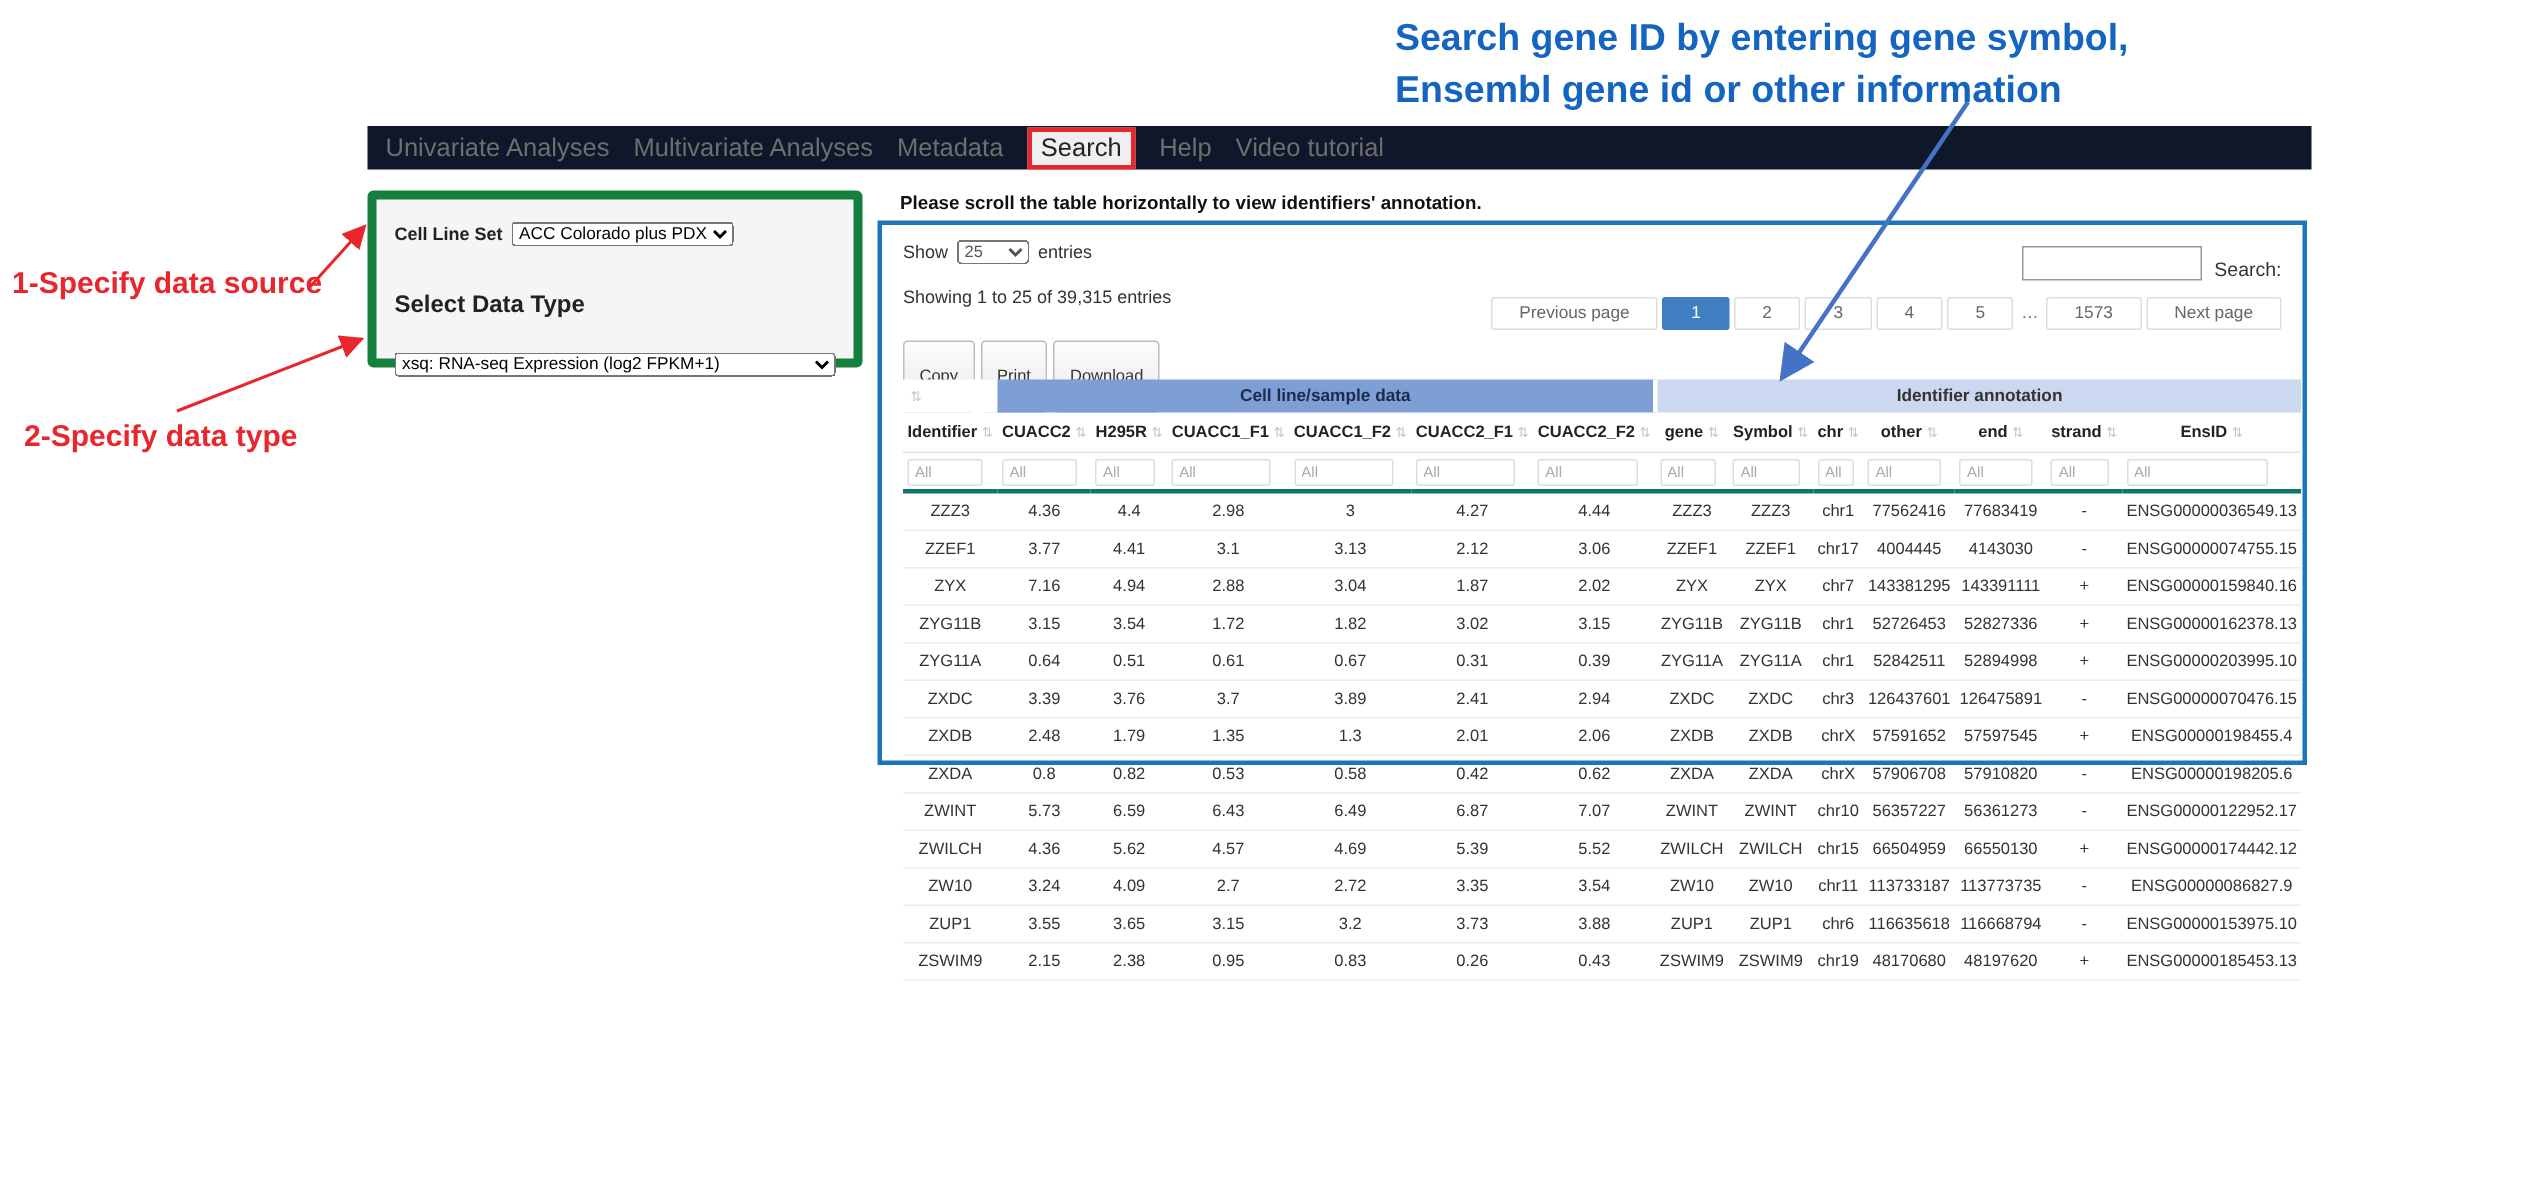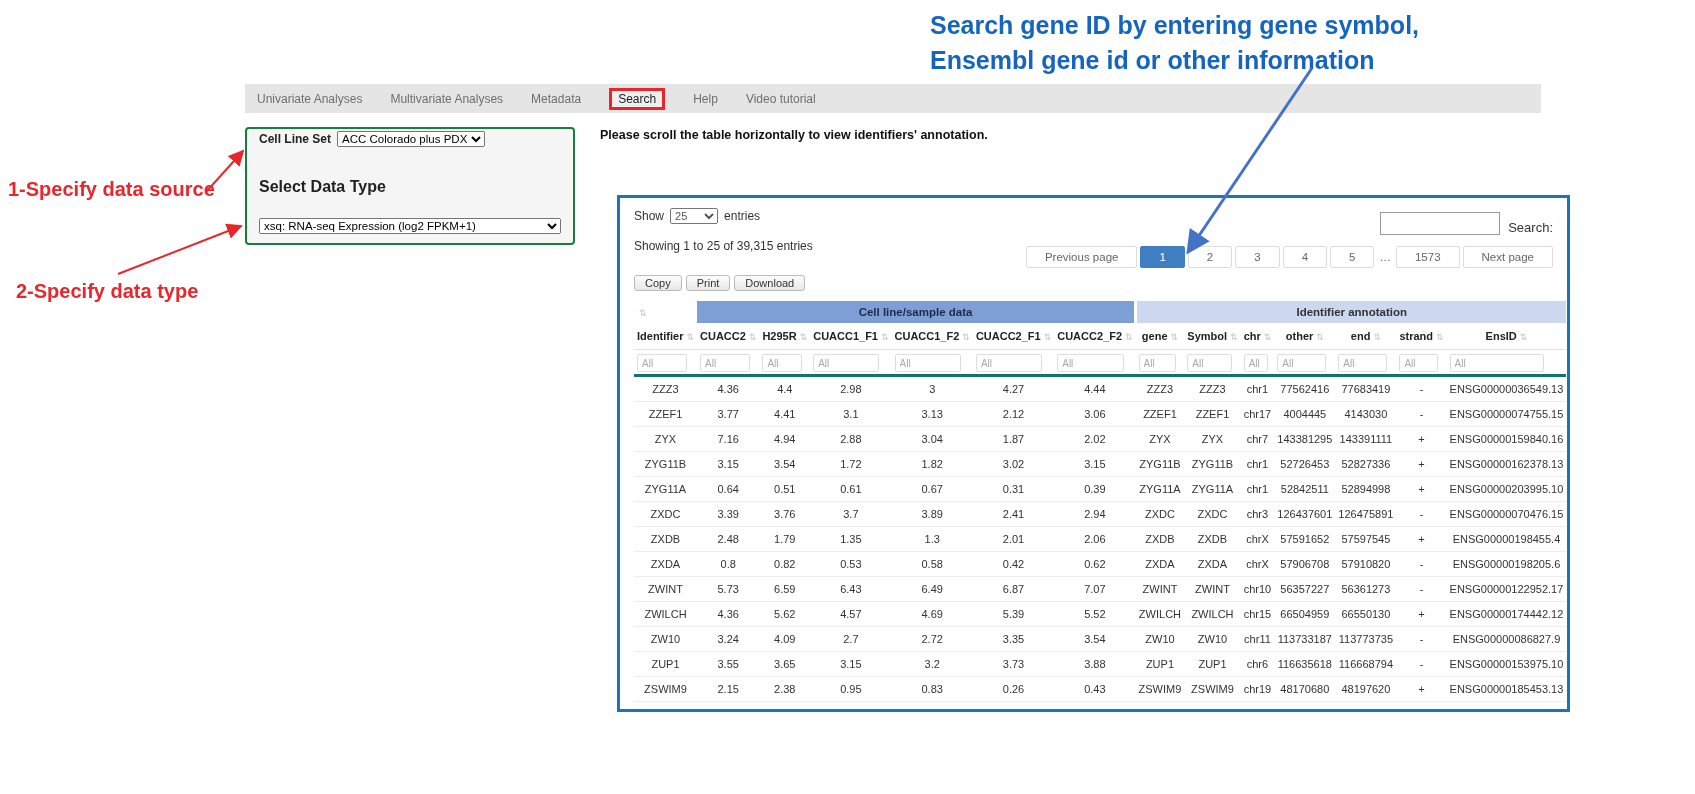--- a/index.html
+++ b/index.html
@@ -23,57 +23,57 @@
   .note2{left:16px;top:280px}
   .arrows{position:absolute;left:0;top:0;width:1695px;height:794px;pointer-events:none;z-index:9}
   .arrow-red-line{stroke:var(--annotation-red,#e8262c);stroke-width:2;fill:none}
   .arrow-blue-line{stroke:var(--arrow-blue,#4472c4);stroke-width:3;fill:none}
   #m-red path{fill:var(--annotation-red,#e8262c)}
   #m-blue path{fill:var(--arrow-blue,#4472c4)}
 
   
   .topnav{
     position:absolute;left:245px;top:84px;width:1296px;height:29px;
-    background:#e5e5e5;display:flex;align-items:center;gap:28px;
-    padding:0 12px;font-size:12px;color:#6e6e6e;
+    background:#0f172a;display:flex;align-items:center;gap:16px;
+    padding:0 12px;font-size:17px;color:#6e6e6e;
   }
   .nav-item{cursor:pointer;white-space:nowrap}
   .nav-highlight{
     color:#222;border:3px solid var(--annotation-red,#e8262c);
     padding:1px 6px;background:#efefef;
   }
 
   
   .side-panel{
     position:absolute;left:245px;top:127px;width:330px;height:118px;
-    background:#f5f5f5;border:2px solid #15803d;border-radius:4px;padding:2px 12px;
+    background:#f5f5f5;border:6px solid #15803d;border-radius:4px;padding:15px 12px;
   }
   .cls-row{display:flex;align-items:center;gap:6px;font-size:12px;font-weight:700}
   .cls-row select{font-size:11.5px;max-width:190px}
   .dt-label{font-size:16px;font-weight:700;margin-top:31px}
   .dt-select{width:100%;margin-top:22px;font-size:11.5px}
 
   
   .scroll-hint{position:absolute;left:600px;top:128px;font-size:12.5px;font-weight:700;color:#111}
   .table-box{
-    position:absolute;left:617px;top:147px;width:953px;height:517px;
-    border:3px solid var(--panel-border-blue,#1b75bb);background:#fff;margin-top:48px;
+    position:absolute;left:585px;top:147px;width:953px;height:363px;
+    border:3px solid var(--panel-border-blue,#1b75bb);background:#fff;
   }
   .show-row{position:absolute;left:14px;top:10px;display:flex;align-items:center;gap:6px;font-size:12px;color:#333}
   .show-row select{font-size:11px;min-width:48px;color:#555}
   .showing-text{position:absolute;left:14px;top:41px;font-size:12px;color:#333}
   .search-wrap{position:absolute;right:14px;top:14px;display:flex;align-items:flex-end;gap:8px;font-size:13px;color:#333}
   .search-wrap input{width:120px;height:23px;border:1px solid #999;padding:2px 4px;font-size:12px}
   .pagination{position:absolute;right:14px;top:48px;display:flex;align-items:center;gap:3px;font-size:11.5px;color:#666}
   .page-btn{border:1px solid #ddd;padding:4px 18px;border-radius:2px;background:#fff;cursor:pointer;white-space:nowrap}
   .page-btn.active{background:var(--active-page-blue,#3f7fc1);border-color:var(--active-page-blue,#3f7fc1);color:#fff}
   .page-btn.ellipsis{border:none;padding:4px 2px;cursor:default}
   #export-buttons{position:absolute;left:14px;top:77px;display:flex;gap:4px}
   .dt-button{
-    font-size:11px;padding:1px 10px;border:1px solid #bbb;border-radius:3px;
+    font-size:11px;padding:17px 10px;border:1px solid #bbb;border-radius:3px;
     background:linear-gradient(#fdfdfd,#e7e7e7);color:#333;cursor:pointer;
     font-family:"Liberation Sans",sans-serif;
   }
 
   .table-wrap{position:absolute;left:14px;right:14px;top:103px}
   table{width:100%;border-collapse:collapse;font-size:11px;text-align:center;white-space:nowrap}
   .group-row .corner{background:#fff;text-align:left;padding:4px 2px}
   .group{padding:5px 4px;font-size:11.5px;font-weight:700}
   .g1{background:var(--group-header-blue,#7e9ed6);color:#1c2b4a;border-right:3px solid #fff}
   .g2{background:var(--group-header-light,#ccd7f0);color:#333}

